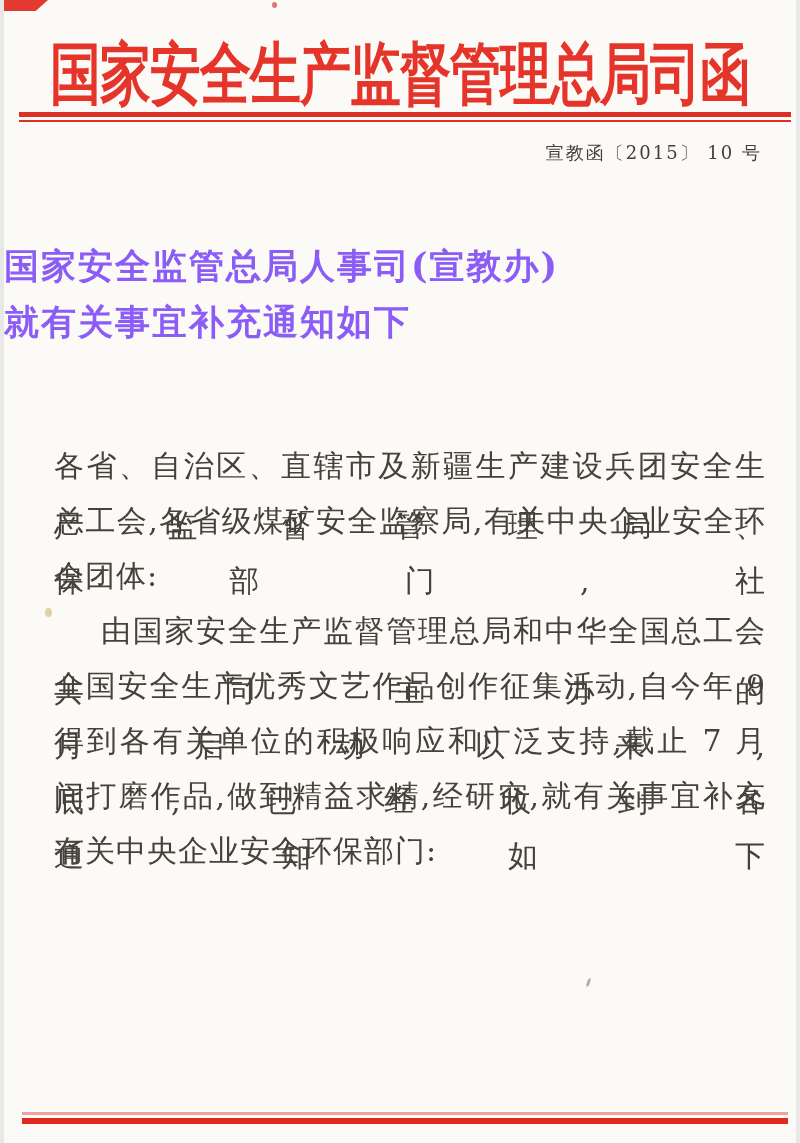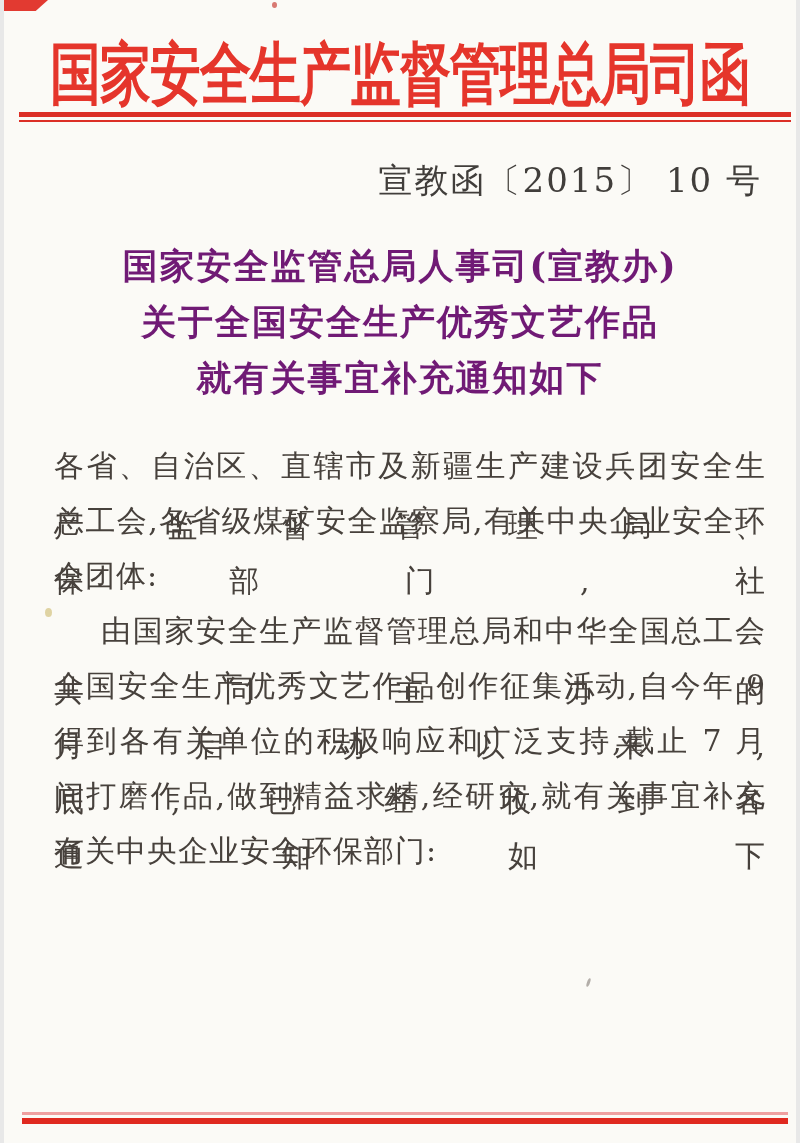--- a/index.html
+++ b/index.html
@@ -57,39 +57,38 @@
     position: absolute;
     top: 112px;
     left: 15px;
     width: 772px;
   }
   .rule-top .thick { height: 5px; background: #dc2f26; }
   .rule-top .thin  { height: 2px; background: #dc2f26; margin-top: 3px; }
 
   .doc-number {
     position: absolute;
-    top: 158px;
+    top: 141px;
     right: 34px;
-    font-size: 34px;
+    font-size: 18px;
     letter-spacing: 2px;
     color: #413e3b;
     white-space: nowrap;
   }
 
   .doc-title {
     position: absolute;
     top: 238px;
     left: 0;
     right: 0;
-    text-align: center;
     font-size: 35px;
     font-weight: bold;
     line-height: 56px;
     letter-spacing: 2px;
-    color: #701a75;
+    color: #8b5cf6;
   }
 
   .body-text {
     position: absolute;
     top: 436px;
     left: 50px;
     width: 712px;
     font-size: 30px;
     line-height: 60px;
     letter-spacing: 1px;
@@ -128,21 +127,20 @@
 
   <div class="rule-top">
     <div class="thick"></div>
     <div class="thin"></div>
   </div>
 
   <div class="doc-number">宣教函〔2015〕 10 号</div>
 
   <div class="doc-title">
     <div>国家安全监管总局人事司(宣教办)</div>
-    <div>关于全国安全生产优秀文艺作品</div>
     <div>就有关事宜补充通知如下</div>
   </div>
 
   <div class="body-text">
     <div class="bline just">各省、自治区、直辖市及新疆生产建设兵团安全生产监督管理局、</div>
     <div class="bline just">总工会,各省级煤矿安全监察局,有关中央企业安全环保部门,社</div>
     <div class="bline">会团体:</div>
     <div class="bline just indent">由国家安全生产监督管理总局和中华全国总工会共同主办的</div>
     <div class="bline just">全国安全生产优秀文艺作品创作征集活动,自今年 9 月启动以来,</div>
     <div class="bline just">得到各有关单位的积极响应和广泛支持,截止 7 月底,已经收到各</div>

